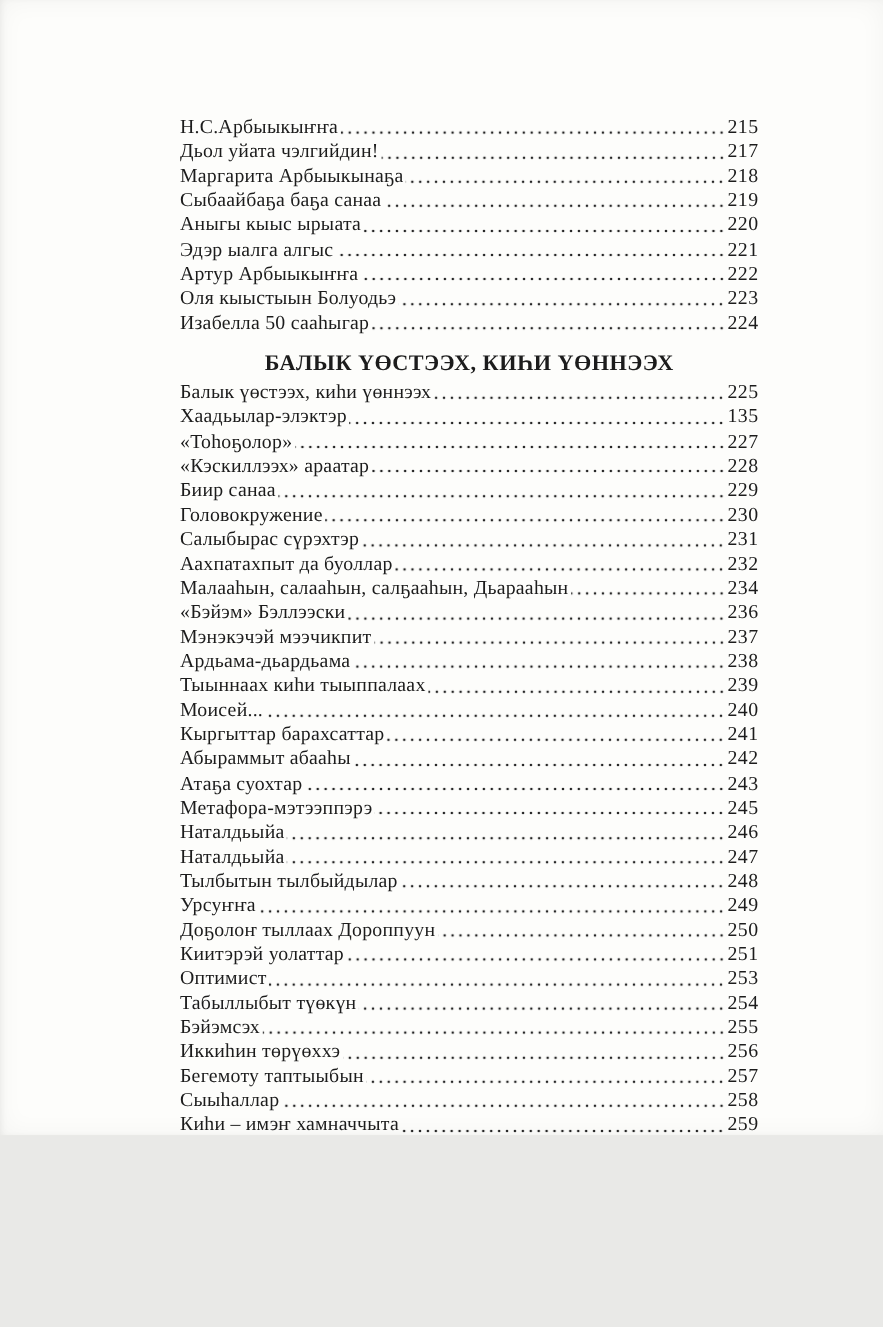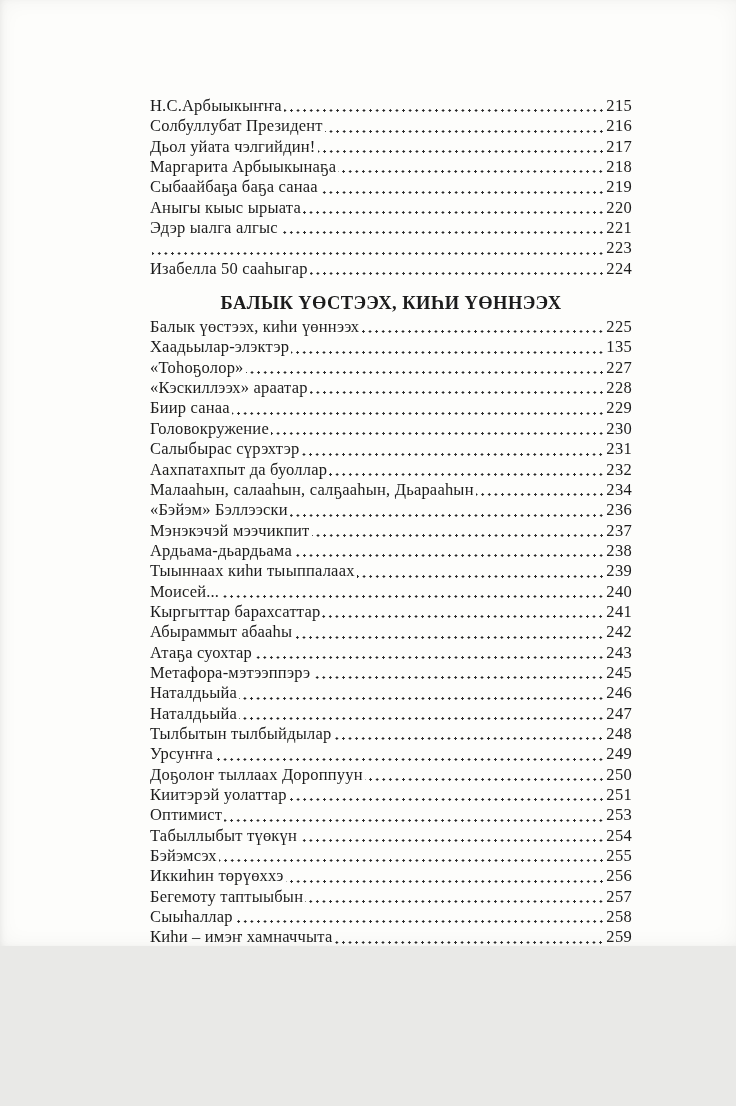--- a/index.html
+++ b/index.html
@@ -75,25 +75,20 @@
 
 <div class="page">
   <div class="content">
     <div class="toc-list">
         <div class="toc-row">
           <span class="title">Н.С.Арбыыкыҥҥа</span>
           <span class="leader"></span>
           <span class="pagenum">215</span>
         </div>
         <div class="toc-row">
-          <span class="title">Солбуллубат Президент</span>
-          <span class="leader"></span>
-          <span class="pagenum">216</span>
-        </div>
-        <div class="toc-row">
           <span class="title">Дьол уйата чэлгийдин!</span>
           <span class="leader"></span>
           <span class="pagenum">217</span>
         </div>
         <div class="toc-row">
           <span class="title">Маргарита Арбыыкынаҕа</span>
           <span class="leader"></span>
           <span class="pagenum">218</span>
         </div>
         <div class="toc-row">
@@ -105,20 +100,26 @@
           <span class="title">Аныгы кыыс ырыата</span>
           <span class="leader"></span>
           <span class="pagenum">220</span>
         </div>
         <div class="toc-row">
           <span class="title">Эдэр ыалга алгыс</span>
           <span class="leader"></span>
           <span class="pagenum">221</span>
         </div>
         <div class="toc-row">
+          <span class="title">Артур Арбыыкыҥҥа</span>
+          <span class="leader"></span>
+          <span class="pagenum">222</span>
+        </div>
+        <div class="toc-row">
+          <span class="title">Оля кыыстыын Болуодьэ</span>
           <span class="leader"></span>
           <span class="pagenum">223</span>
         </div>
         <div class="toc-row">
           <span class="title">Изабелла 50 сааһыгар</span>
           <span class="leader"></span>
           <span class="pagenum">224</span>
         </div>
       </div>
     <h2 class="section-heading">БАЛЫК ҮӨСТЭЭХ, КИҺИ ҮӨННЭЭХ</h2>

